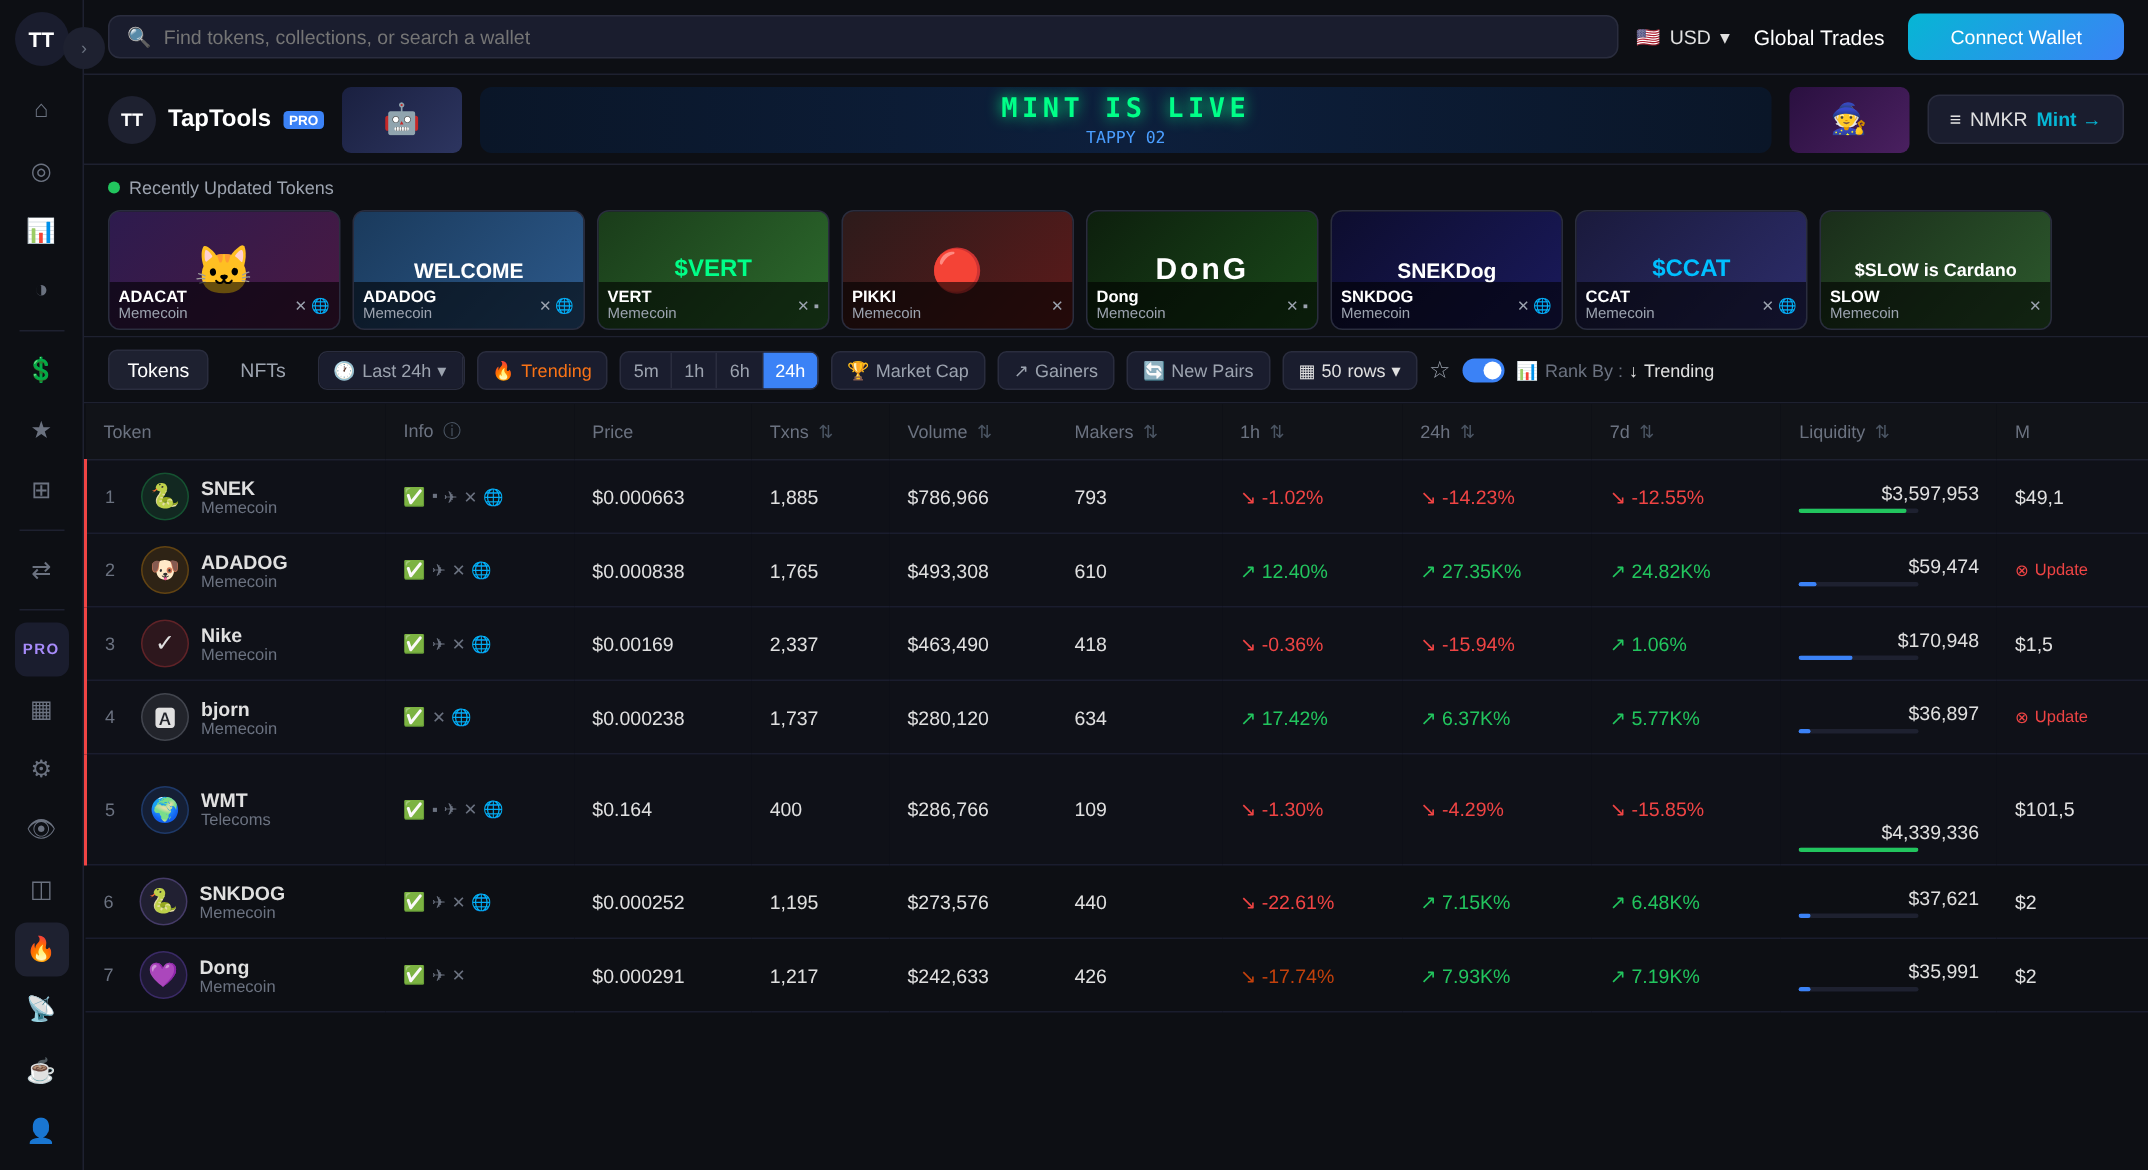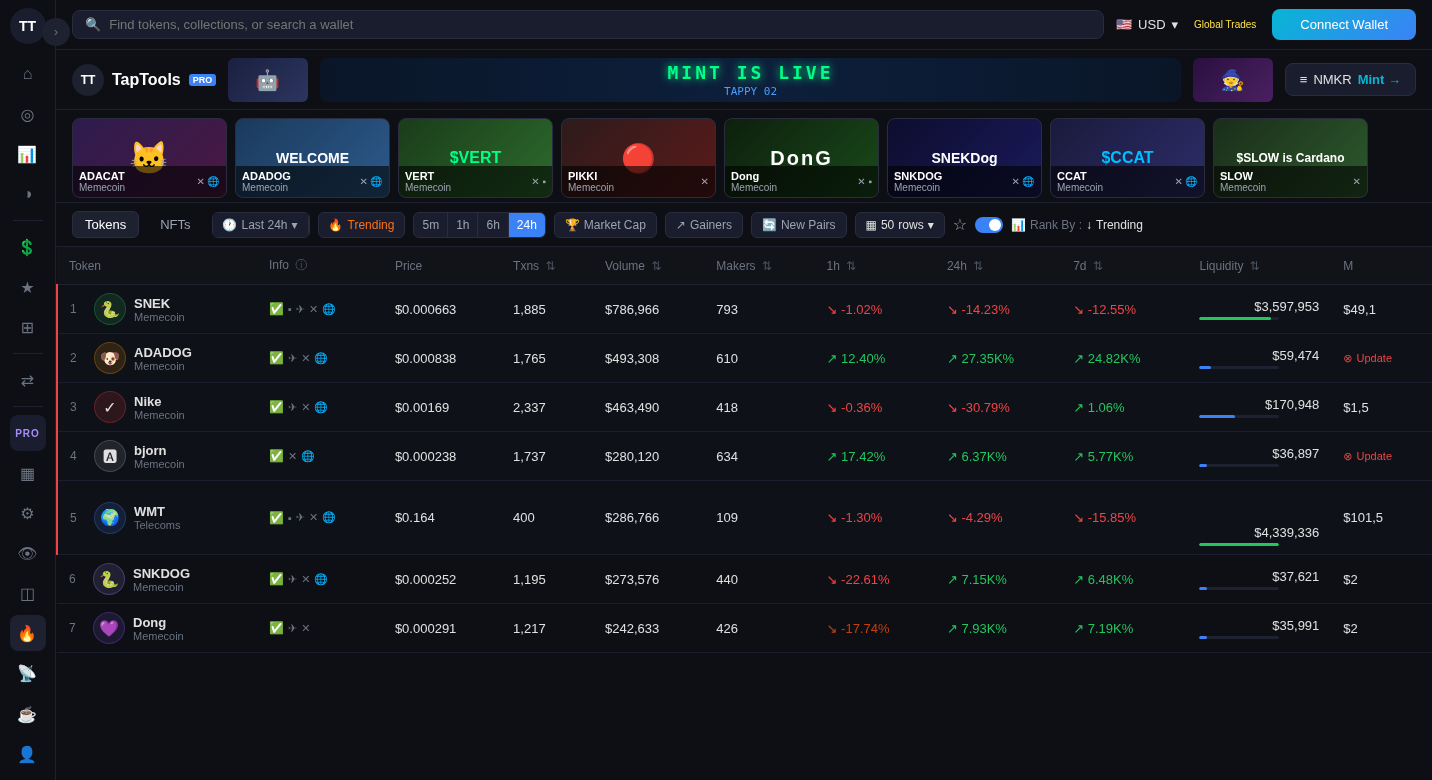--- a/index.html
+++ b/index.html
@@ -133,23 +133,23 @@
     }
     .currency-selector {
       display: flex;
       align-items: center;
       gap: 6px;
       color: #e0e0e0;
       cursor: pointer;
       font-size: 13px;
     }
     .global-trades {
-      color: #fde047;
-      cursor: pointer;
-      font-size: 10px;
+      color: #ffffff;
+      cursor: pointer;
+      font-size: 14px;
     }
     .connect-wallet-btn {
       background: linear-gradient(135deg, #06b6d4, #3b82f6);
       color: #fff;
       border: none;
       border-radius: 8px;
       padding: 8px 28px;
       font-size: 13px;
       cursor: pointer;
       font-weight: 500;
@@ -607,20 +607,24 @@
     <div style="width:80px;height:44px;background:linear-gradient(135deg,#2a1040,#4a2060);border-radius:6px;display:flex;align-items:center;justify-content:center;font-size:20px;">🧙</div>
 
     <button class="nmkr-btn">
       <span>≡</span>
       <span>NMKR</span>
       <span class="nmkr-mint"> Mint →</span>
     </button>
   </div>
 
   <div class="recently-updated">
+    <div class="recently-label">
+      <div class="green-dot"></div>
+      <span>Recently Updated Tokens</span>
+    </div>
     <div class="token-cards">
 
       <div class="token-card token-card-adacat">
         <div class="token-card-bg" style="font-size:32px;">🐱</div>
         <div class="token-card-overlay">
           <div>
             <div class="token-card-name">ADACAT</div>
             <div class="token-card-type">Memecoin</div>
           </div>
           <div class="token-card-icons">✕ 🌐</div>
@@ -914,21 +918,21 @@
         <span style="color:#6b7280;font-size:11px;">✈</span>
         <span style="color:#6b7280;font-size:11px;">✕</span>
         <span style="color:#6b7280;font-size:11px;">🌐</span>
       </div>
     </td>
     <td class="price-cell">$0.00169</td>
     <td>2,337</td>
     <td>$463,490</td>
     <td>418</td>
     <td style="color:#ef4444;">↘ -0.36%</td>
-    <td style="color:#ef4444;">↘ -30.79%</td>
+    <td style="color:#ef4444;">↘ -15.94%</td>
     <td style="color:#22c55e;">↗ 1.06%</td>
     <td>
       <div style="text-align:right;">$170,948</div>
       <div class="liquidity-bar">
         <div class="liquidity-fill " style="width:45%;"></div>
       </div>
     </td>
     <td>
       <span style="color:#e0e0e0;">$1,5</span>
     </td>

